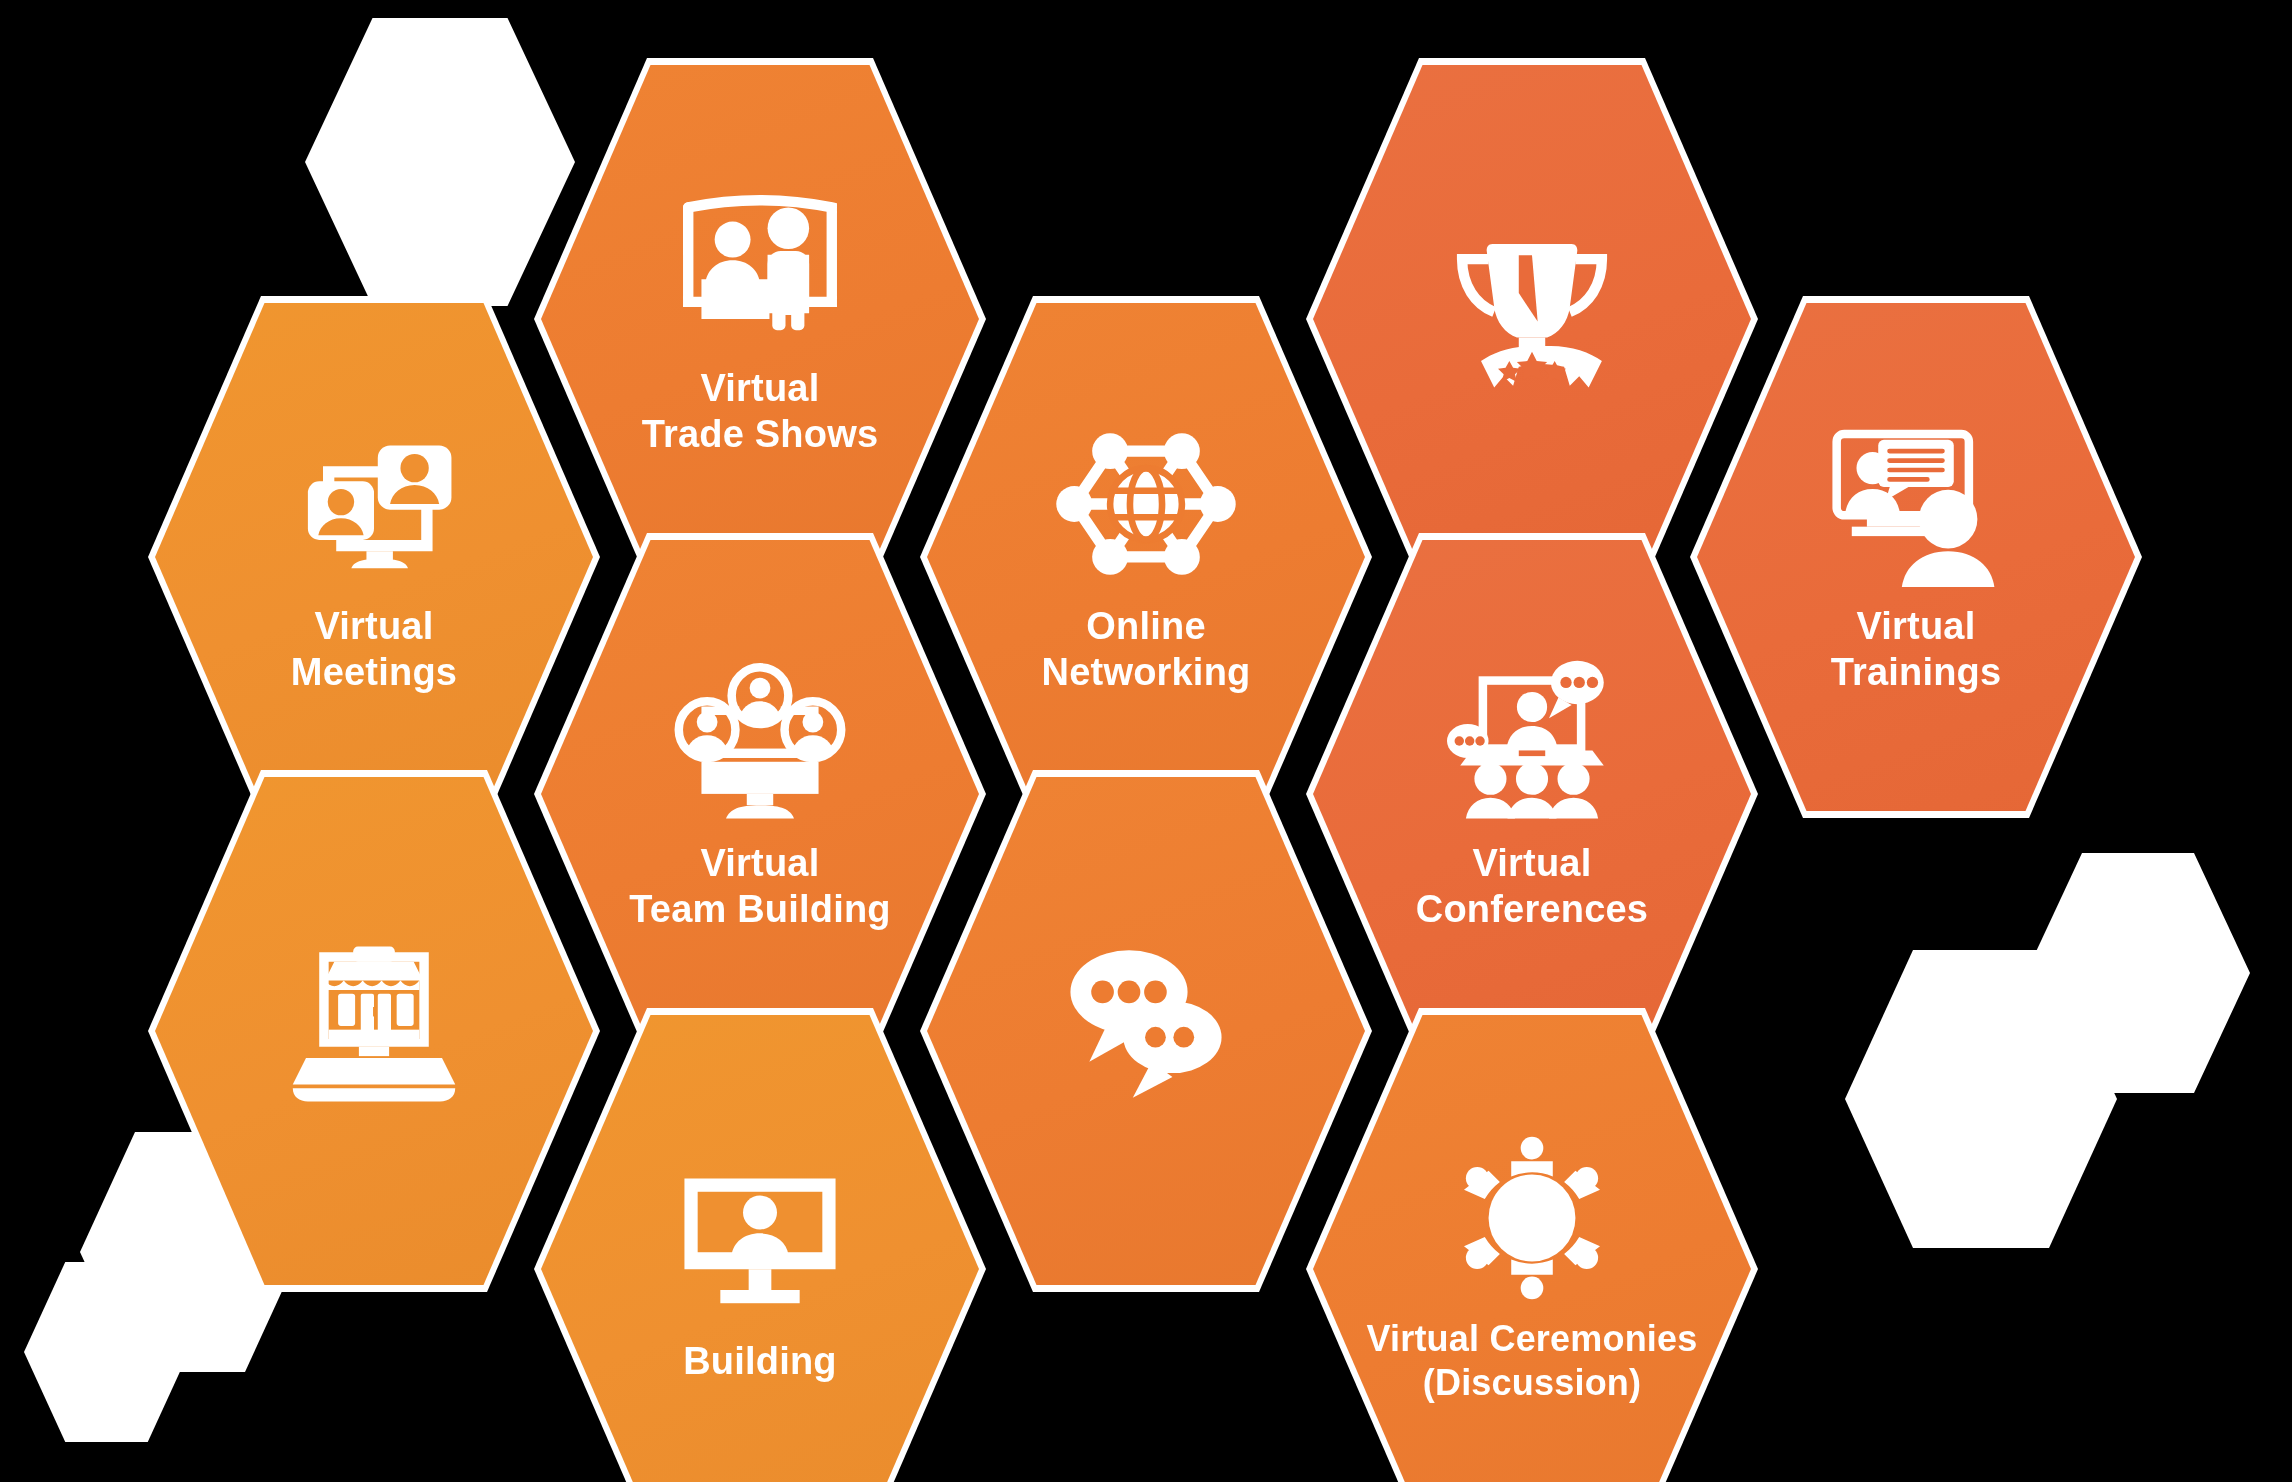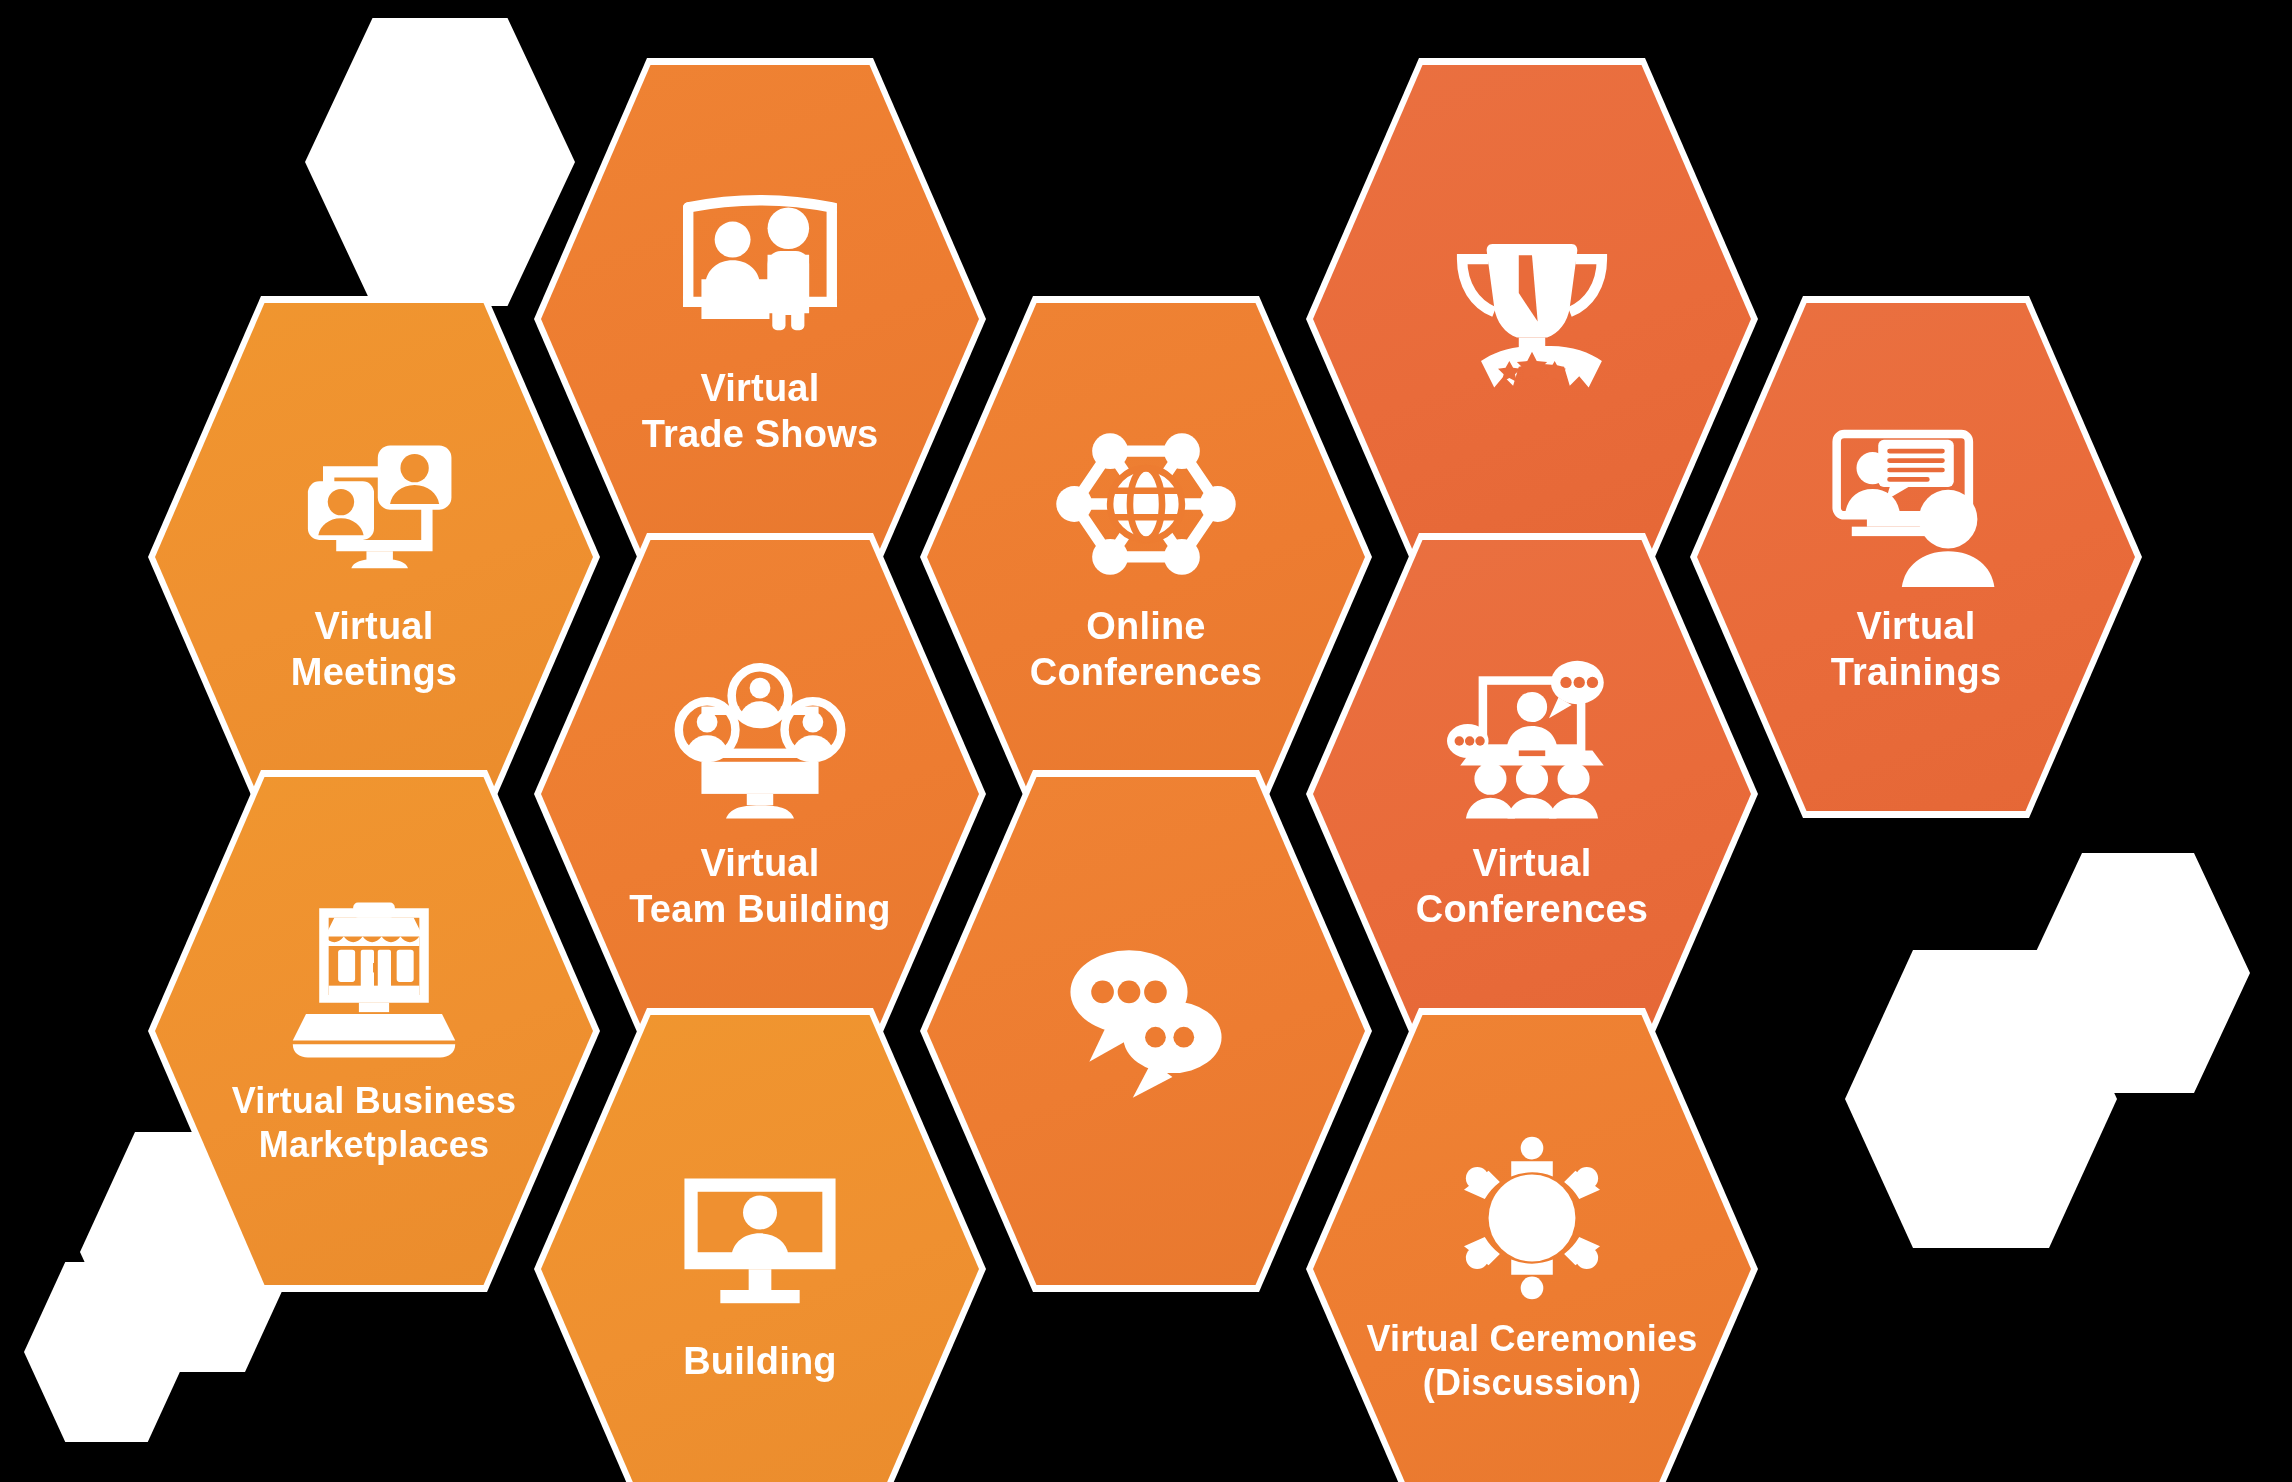--- a/index.html
+++ b/index.html
@@ -133,22 +133,20 @@
           <rect x="86" y="58" width="14" height="40" rx="2"></rect>
           <rect x="104" y="58" width="14" height="40" rx="2"></rect>
           <rect x="124" y="58" width="18" height="34" rx="3"></rect>
           <rect x="99" y="72" width="3" height="10" fill="#ef9030"></rect>
           <rect x="52" y="96" width="96" height="10"></rect>
           <rect x="84" y="114" width="32" height="10"></rect>
           <path d="M28 126h144l14 28H14z"></path>
           <path d="M14 158h172c0 9-7 14-16 14H30c-9 0-16-5-16-14z"></path>
         </svg>
       </div>
-      <div class="cell-label label-sm">Virtual Business
-Marketplaces</div>
     </div>
   </div>
 
   <div class="cell" style="left:534px; top:58px;">
     <div class="border"></div>
     <div class="fill tone-mid">
       <div class="cell-icon">
         <svg viewBox="0 0 200 180" fill="none" stroke="#ffffff" stroke-width="11" aria-hidden="true">
           <path d="M24 28c50-10 102-10 152 0v100h-26" stroke-linecap="round"></path>
           <path d="M24 28v100h26" stroke-linecap="round"></path>
@@ -237,21 +235,21 @@
             <circle cx="100" cy="90" r="38"></circle>
           </g>
           <g fill="none" stroke="#ed7c31" stroke-width="7">
             <circle cx="100" cy="90" r="38"></circle>
             <ellipse cx="100" cy="90" rx="17" ry="38"></ellipse>
             <path d="M64 76h72M64 104h72"></path>
           </g>
         </svg>
       </div>
       <div class="cell-label">Online
-Conferences</div>
+Networking</div>
     </div>
   </div>
 
   <div class="cell" style="left:920px; top:770px;">
     <div class="border"></div>
     <div class="fill tone-mid">
       <div class="cell-icon">
         <svg viewBox="0 0 200 180" aria-hidden="true">
           <g fill="#ffffff">
             <ellipse cx="82" cy="56" rx="62" ry="44"></ellipse>

